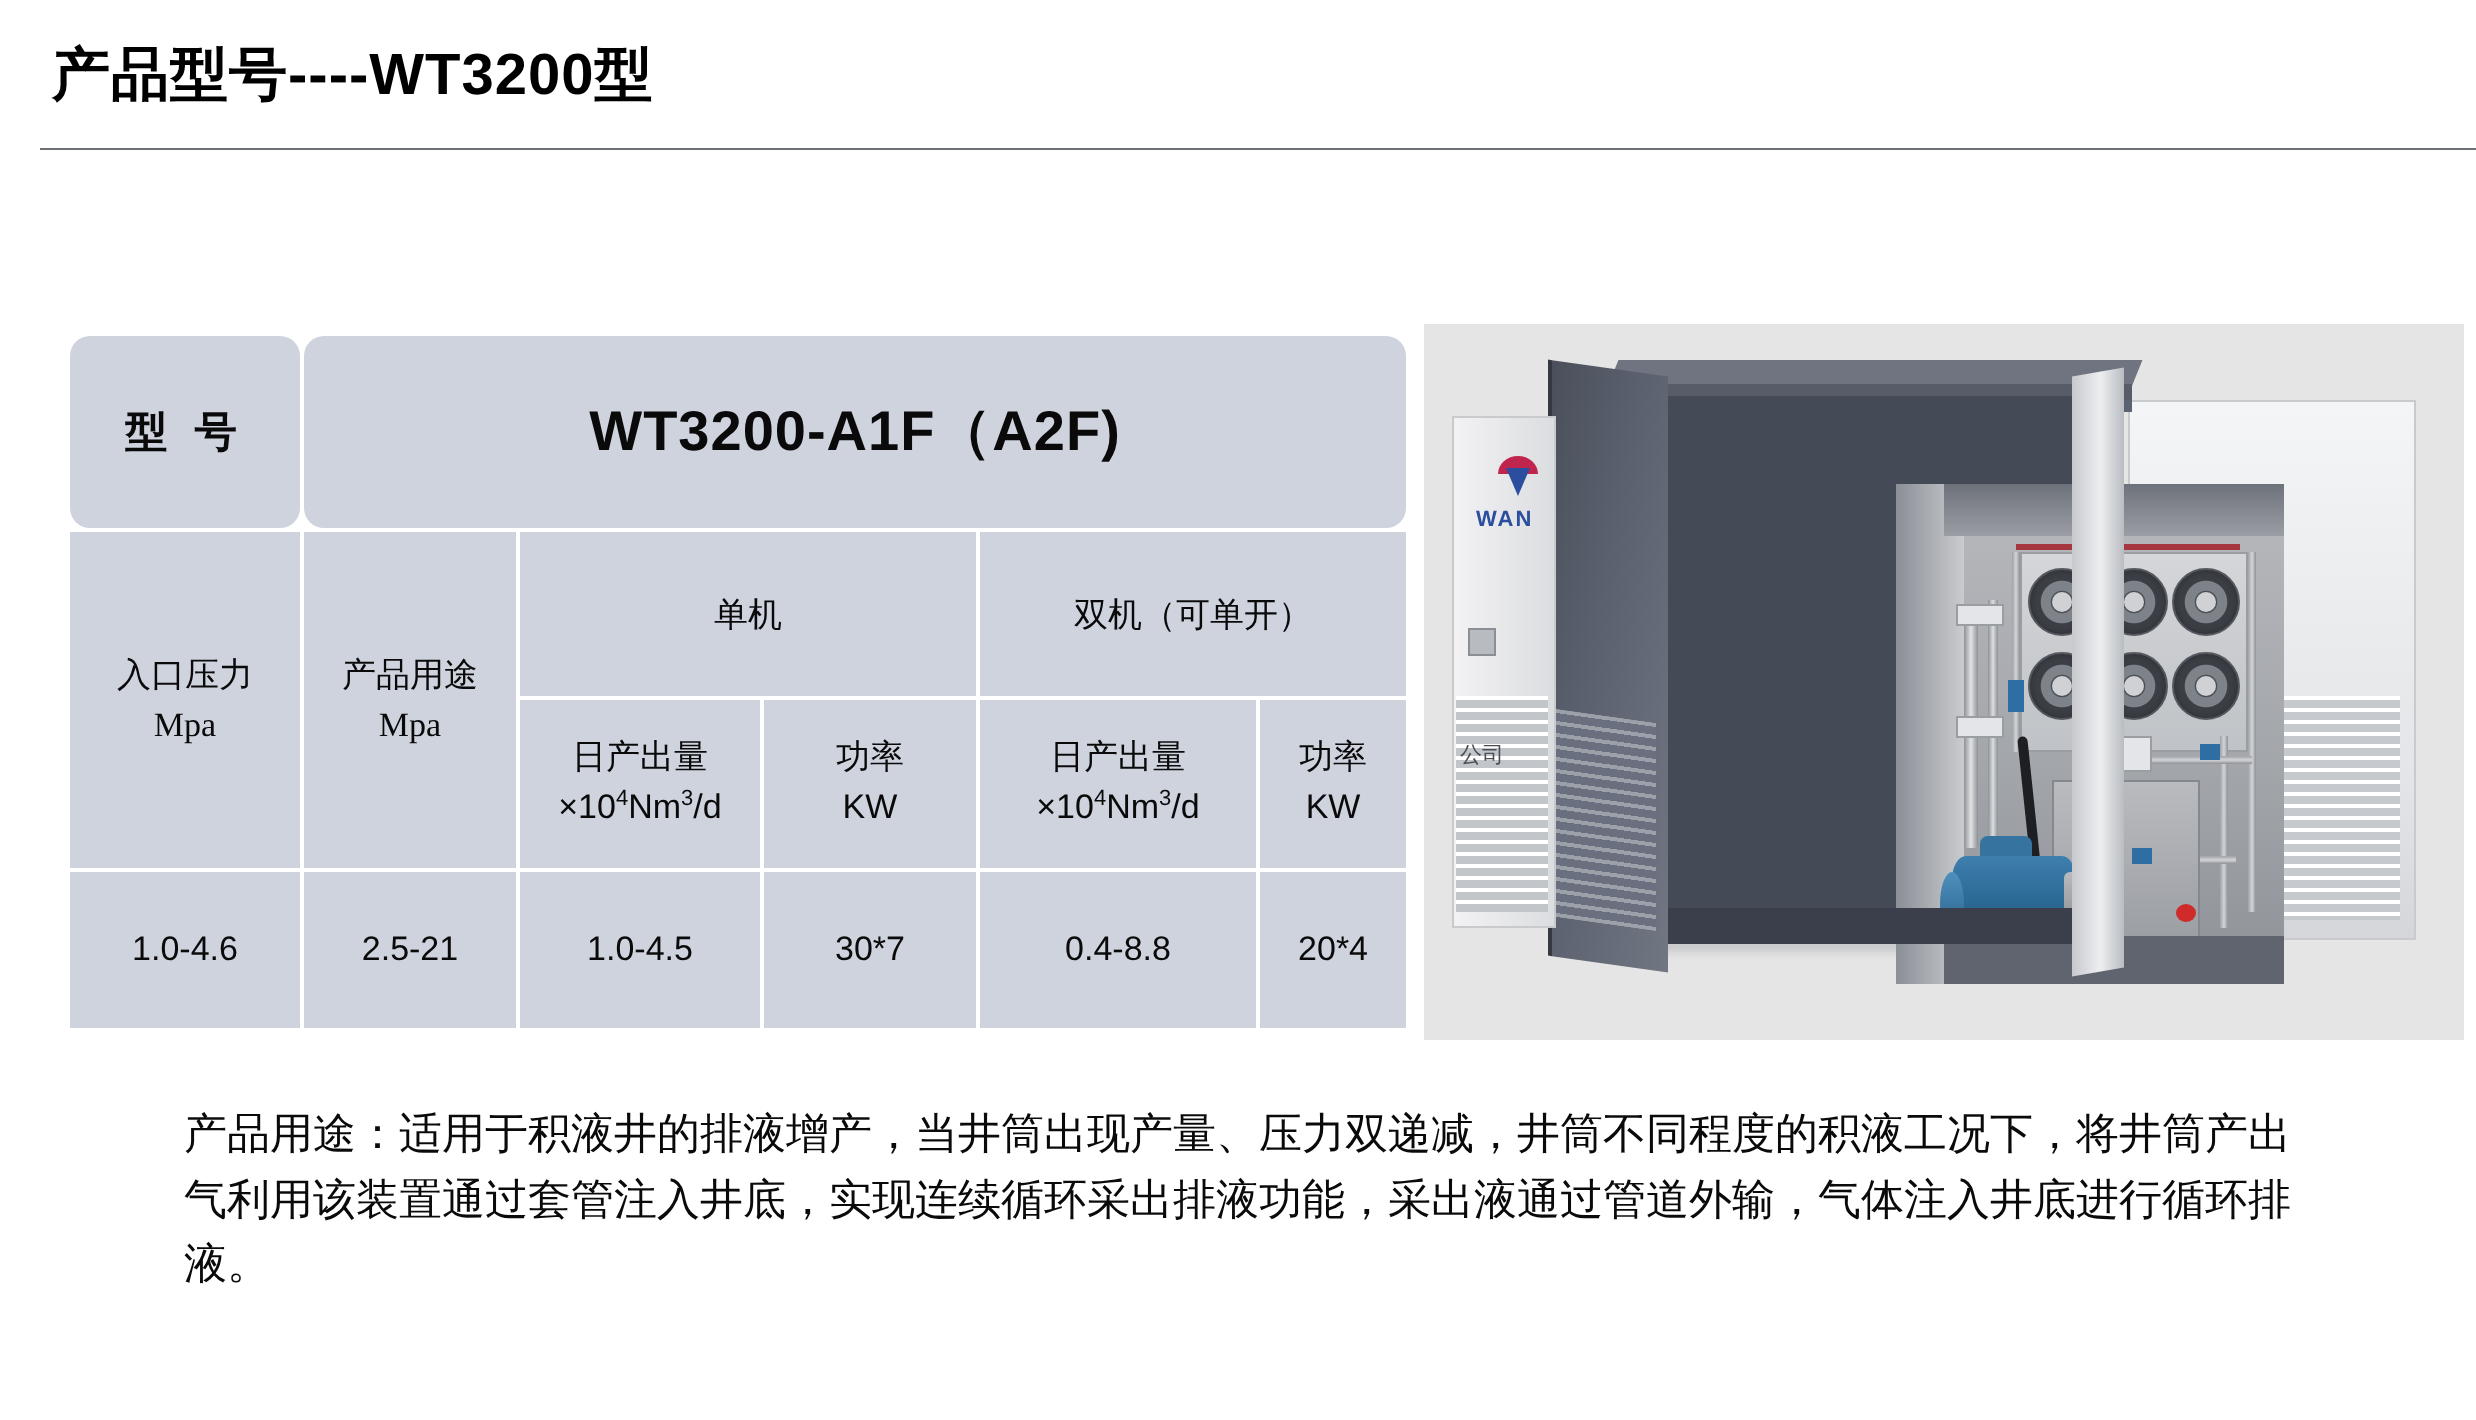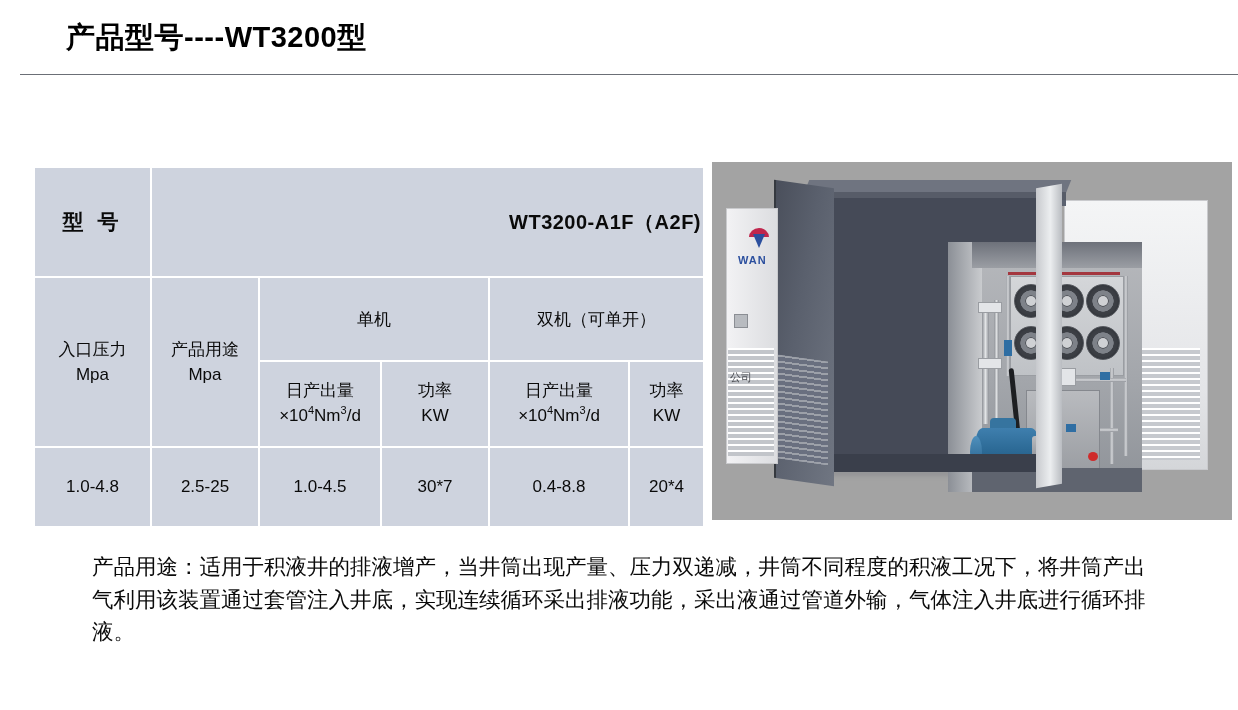--- a/index.html
+++ b/index.html
@@ -18,21 +18,20 @@
 
   
   .page-title {
     position: absolute;
     left: 26px;
     top: 18px;
     font-size: 29px;
     font-weight: bold;
     letter-spacing: 0.5px;
     white-space: nowrap;
-    margin-left: 40px;
   }
   .title-divider {
     position: absolute;
     left: 20px;
     top: 74px;
     width: 1218px;
     height: 1px;
     background: #6b6f76;
   }
 
@@ -55,45 +54,46 @@
     vertical-align: middle;
     font-size: 17px;
     color: #0a0a0a;
     padding: 0 2px;
   }
   td.head-blue {
     background: #4174ae;
     font-weight: bold;
     font-size: 21px;
     color: #0a0a0a;
-    height: 108px;
+    height: 96px;
+    border-radius: 10px;
   }
   td.head-blue.model-label {
     font-size: 21px;
     letter-spacing: 4px;
   }
   td.head-blue.model-value {
-    font-size: 20px;
+    font-size: 28px;
     letter-spacing: 0.5px;
-    text-align: right;
   }
   td.grp {
     height: 82px;
     font-size: 18px;
   }
   td.sub {
     background: #e8eaef;
     height: 84px;
     font-size: 17px;
     line-height: 1.45;
   }
   td.side {
     height: 168px;
     font-size: 17px;
     line-height: 1.5;
+    font-family: Liberation Serif, serif;
   }
   td.val {
     height: 78px;
     font-size: 17px;
   }
   .sup {
     font-size: 11px;
     vertical-align: super;
   }
 
@@ -110,21 +110,21 @@
     text-indent: 0;
   }
 
   
   .photo {
     position: absolute;
     left: 712px;
     top: 162px;
     width: 520px;
     height: 358px;
-    background: #a3a3a3;
+    background: #e5e5e5;
   }
 
   
   .cab-top {
     position: absolute;
     left: 94px;
     top: 18px;
     width: 262px;
     height: 16px;
     background: #6f7480;
@@ -522,22 +522,22 @@
           <span>日产出量</span><br>
           <span><span>×10</span><span class="sup">4</span><span>Nm</span><span class="sup">3</span><span>/d</span></span>
         </td>
         <td class="sub">
           <span>功率</span><br>
           <span>KW</span>
         </td>
       </tr>
 
       <tr>
-        <td class="val">1.0-4.8</td>
-        <td class="val">2.5-25</td>
+        <td class="val">1.0-4.6</td>
+        <td class="val">2.5-21</td>
         <td class="val">1.0-4.5</td>
         <td class="val">30*7</td>
         <td class="val">0.4-8.8</td>
         <td class="val">20*4</td>
       </tr>
     </tbody>
   </table>
 </div>
 
 <div class="photo">

